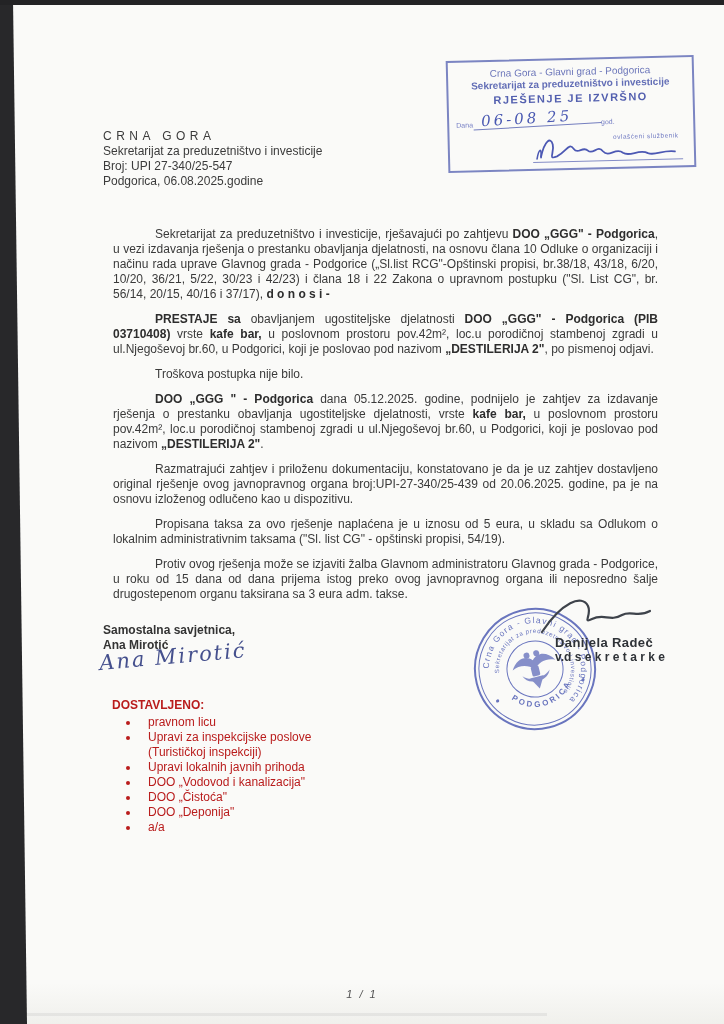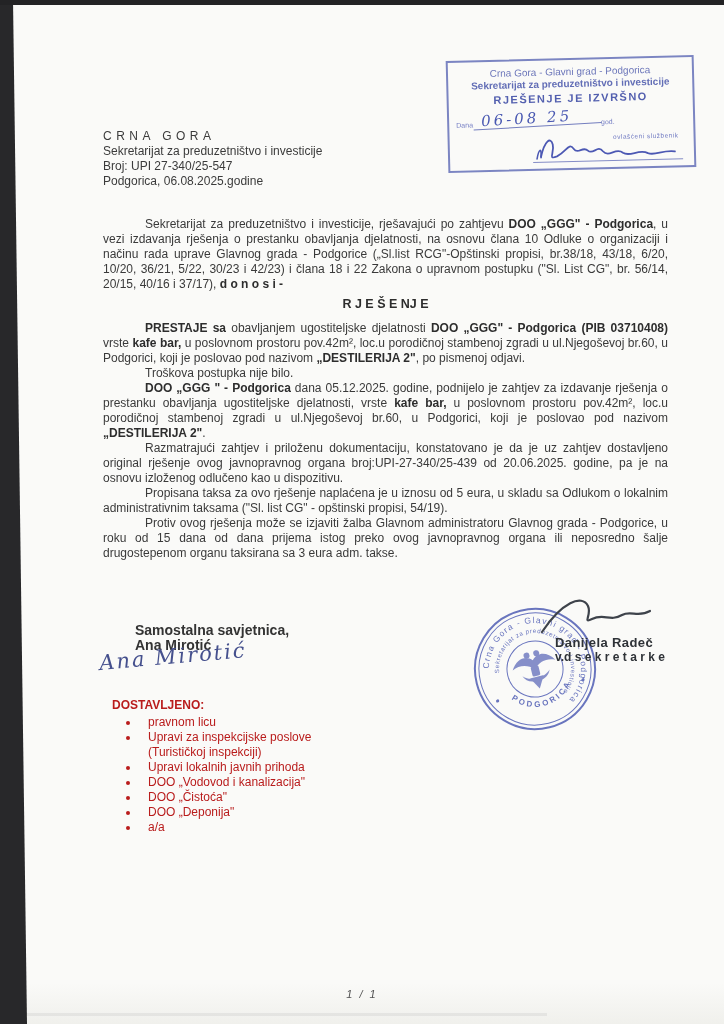--- a/index.html
+++ b/index.html
@@ -38,28 +38,28 @@
     color:#3f4fae;transform:rotate(-2deg);padding-left:8px;letter-spacing:3px;
   }
   .es-sign-row{position:relative;height:40px;}
   .es-officer{position:absolute;right:8px;top:8px;font-size:6.5px;color:#6a76c0;letter-spacing:.5px;}
   .es-scrawl{position:absolute;right:2px;top:6px;}
   .es-sign-line{position:absolute;right:4px;bottom:4px;width:150px;border-bottom:1px solid rgba(72,86,172,.7);}
 
   
   .doc-body{position:absolute;left:103px;top:217px;width:565px;
     font-size:12px;line-height:15px;text-align:justify;color:#3a3a3a;}
-  .doc-body p{margin:0;text-indent:42px;}
+  .doc-body p{margin:10px;text-indent:42px;}
   .doc-body b{color:#2d2d2d;}
   .title-center{text-align:center;font-weight:bold;font-size:12.5px;color:#2d2d2d;
     margin:5px 0 9px;text-indent:0;}
   .title-obr{margin:16px 0 8px;}
 
   
-  .sig-left{position:absolute;left:103px;top:623px;font-size:14px;line-height:15px;font-weight:bold;color:#333;margin-left:32px;}
+  .sig-left{position:absolute;left:103px;top:623px;font-size:12px;line-height:15px;font-weight:bold;color:#333;}
   .autograph-left{
     position:absolute;left:99px;top:644px;width:160px;
     font-family:"DejaVu Serif", serif;font-style:italic;font-size:21px;
     color:#45508d;transform:rotate(-5deg);letter-spacing:2px;white-space:nowrap;
   }
   .sig-right{position:absolute;left:555px;top:635px;color:#2e3237;}
   .sr-name{font-weight:bold;font-size:13px;letter-spacing:.4px;line-height:15px;}
   .sr-role{font-weight:bold;font-size:12px;line-height:15px;}
   .scrawl-right{position:absolute;left:538px;top:592px;}
 
@@ -105,21 +105,20 @@
       <path d="M6,24 C10,8 16,4 18,12 C20,20 12,28 22,24 C32,19 34,10 39,17 C43,23 48,14 53,19 C58,24 63,13 68,20 C74,27 81,16 88,22 C95,27 104,18 113,23 C120,26 128,20 140,22" fill="none" stroke="#4350b0" stroke-width="1.8" stroke-linecap="round"></path>
       <path d="M2,26 C4,16 7,14 6,25" fill="none" stroke="#4350b0" stroke-width="1.6" stroke-linecap="round"></path>
     </svg>
     <div class="es-sign-line"></div>
   </div>
 </div>
 
 <div class="doc-body">
   <p><span>Sekretarijat za preduzetništvo i investicije, rješavajući po zahtjevu </span><b>DOO „GGG" - Podgorica</b><span>, u vezi izdavanja rješenja o prestanku obavljanja djelatnosti, na osnovu člana 10 Odluke o organizaciji i načinu rada uprave Glavnog grada - Podgorice („Sl.list RCG"-Opštinski propisi, br.38/18, 43/18, 6/20, 10/20, 36/21, 5/22, 30/23 i 42/23) i člana 18 i 22 Zakona o upravnom postupku ("Sl. List CG", br. 56/14, 20/15, 40/16 i 37/17), </span><b>d o n o s i -</b></p>
 
-  <div class="title-center">R J E Š E NJ E</div>
 
   <p><b>PRESTAJE sa </b><span>obavljanjem ugostiteljske djelatnosti </span><b>DOO „GGG" - Podgorica (PIB 03710408)</b><span> vrste </span><b>kafe bar,</b><span> u poslovnom prostoru pov.42m², loc.u porodičnoj stambenoj zgradi u ul.Njegoševoj br.60, u Podgorici, koji je poslovao pod nazivom </span><b>„DESTILERIJA 2"</b><span>, po pismenoj odjavi.</span></p>
   <p>Troškova postupka nije bilo.</p>
 
 
   <p><b>DOO „GGG " - Podgorica </b><span>dana 05.12.2025. godine, podnijelo je zahtjev za izdavanje rješenja o prestanku obavljanja ugostiteljske djelatnosti, vrste </span><b>kafe bar,</b><span> u poslovnom prostoru pov.42m², loc.u porodičnoj stambenoj zgradi u ul.Njegoševoj br.60, u Podgorici, koji je poslovao pod nazivom </span><b>„DESTILERIJA 2"</b><span>.</span></p>
   <p>Razmatrajući zahtjev i priloženu dokumentaciju, konstatovano je da je uz zahtjev dostavljeno original rješenje ovog javnopravnog organa broj:UPI-27-340/25-439 od 20.06.2025. godine, pa je na osnovu izloženog odlučeno kao u dispozitivu.</p>
   <p>Propisana taksa za ovo rješenje naplaćena je u iznosu od 5 eura, u skladu sa Odlukom o lokalnim administrativnim taksama ("Sl. list CG" - opštinski propisi, 54/19).</p>
   <p>Protiv ovog rješenja može se izjaviti žalba Glavnom administratoru Glavnog grada - Podgorice, u roku od 15 dana od dana prijema istog preko ovog javnopravnog organa ili neposredno šalje drugostepenom organu taksirana sa 3 eura adm. takse.</p>
 </div>

